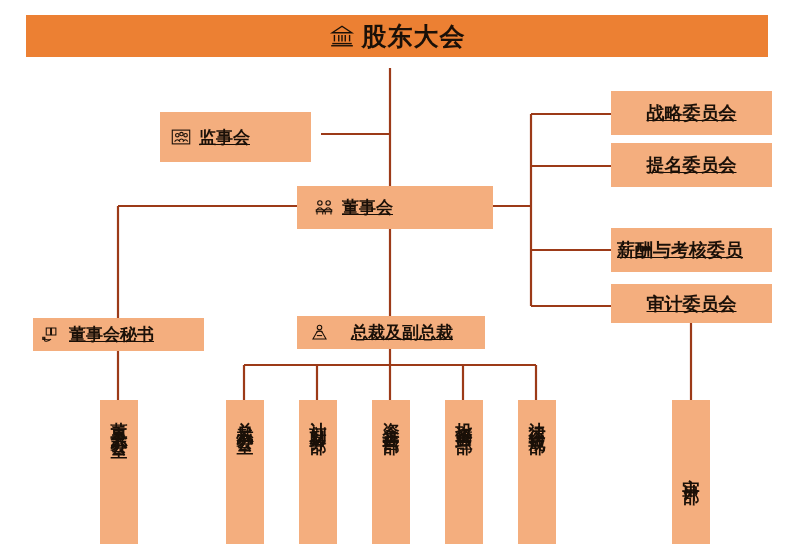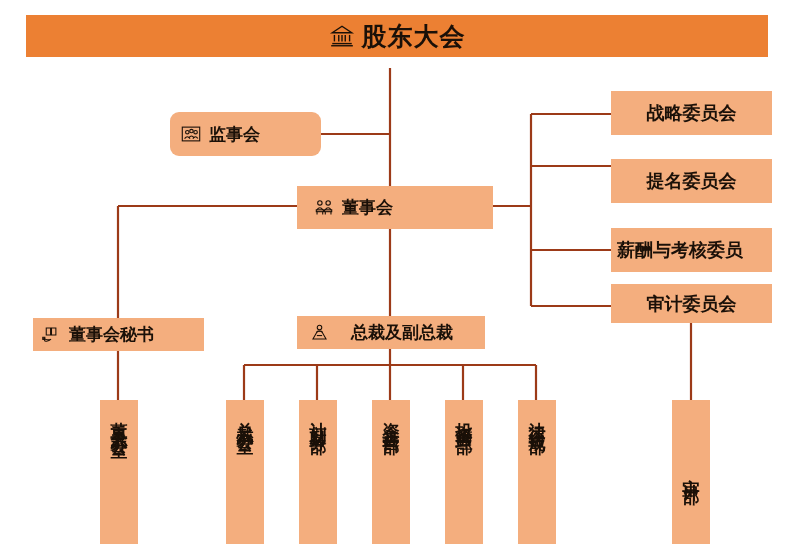--- a/index.html
+++ b/index.html
@@ -32,20 +32,21 @@
     justify-content: center;
     font-size: 25px;
     font-weight: bold;
     letter-spacing: 1px;
   }
   .node.h {
     justify-content: flex-start;
     padding-left: 10px;
     font-size: 17px;
     font-weight: bold;
+    text-decoration: underline;
   }
   .node.h.centered { justify-content: center; padding-left: 0; }
   .node.v {
     justify-content: center;
     align-items: flex-start;
     padding-top: 8px;
     overflow: hidden;
   }
   .vtext {
     writing-mode: vertical-rl;
@@ -113,21 +114,21 @@
         <line x1="12" y1="11" x2="12" y2="17"></line>
         <line x1="15" y1="11" x2="15" y2="17"></line>
         <line x1="19" y1="11" x2="19" y2="17"></line>
         <line x1="3" y1="19" x2="21" y2="19"></line>
         <line x1="2" y1="21" x2="22" y2="21"></line>
       </svg>
     </span>
     <span class="label">股东大会</span>
   </div>
 
-  <div class="node h" style="left:170px; top:112px; width:151px; height:44px;border-radius:9px;">
+  <div class="node h" style="left:160px; top:112px; width:151px; height:50px;">
     <span class="icon">
       <svg width="22" height="22" viewBox="0 0 24 24" fill="none" stroke="#1a1008" stroke-width="1.2">
         <rect x="2.5" y="4.5" width="19" height="15"></rect>
         <circle cx="8" cy="10" r="1.9"></circle>
         <circle cx="12.5" cy="8.8" r="1.9"></circle>
         <circle cx="17" cy="10" r="1.9"></circle>
         <path d="M5 17 q3 -4 6 0"></path>
         <path d="M9.5 16.4 q3 -4.4 6 0"></path>
         <path d="M14 17 q3 -4 5.5 0"></path>
       </svg>
@@ -175,21 +176,21 @@
         <path d="M4.5 19.5 L9.6 10.5 h4.8 l5.1 9 z"></path>
         <line x1="9" y1="15.5" x2="15" y2="15.5"></line>
       </svg>
     </span>
     <span class="label">总裁及副总裁</span>
   </div>
 
   <div class="node h centered" style="left:611px; top:91px; width:161px; height:44px; font-size:18px;">
     <span class="label">战略委员会</span>
   </div>
-  <div class="node h centered" style="left:611px; top:143px; width:161px; height:44px; font-size:18px;margin-top:16px;">
+  <div class="node h centered" style="left:611px; top:143px; width:161px; height:44px; font-size:18px;">
     <span class="label">提名委员会</span>
   </div>
   <div class="node h centered" style="left:611px; top:228px; width:161px; height:44px; font-size:18px; justify-content:flex-start; padding-left:6px;">
     <span class="label">薪酬与考核委员</span>
   </div>
   <div class="node h centered" style="left:611px; top:284px; width:161px; height:39px; font-size:18px;">
     <span class="label">审计委员会</span>
   </div>
 
   <div class="node v" style="left:100px; top:400px; width:38px; height:144px;">

